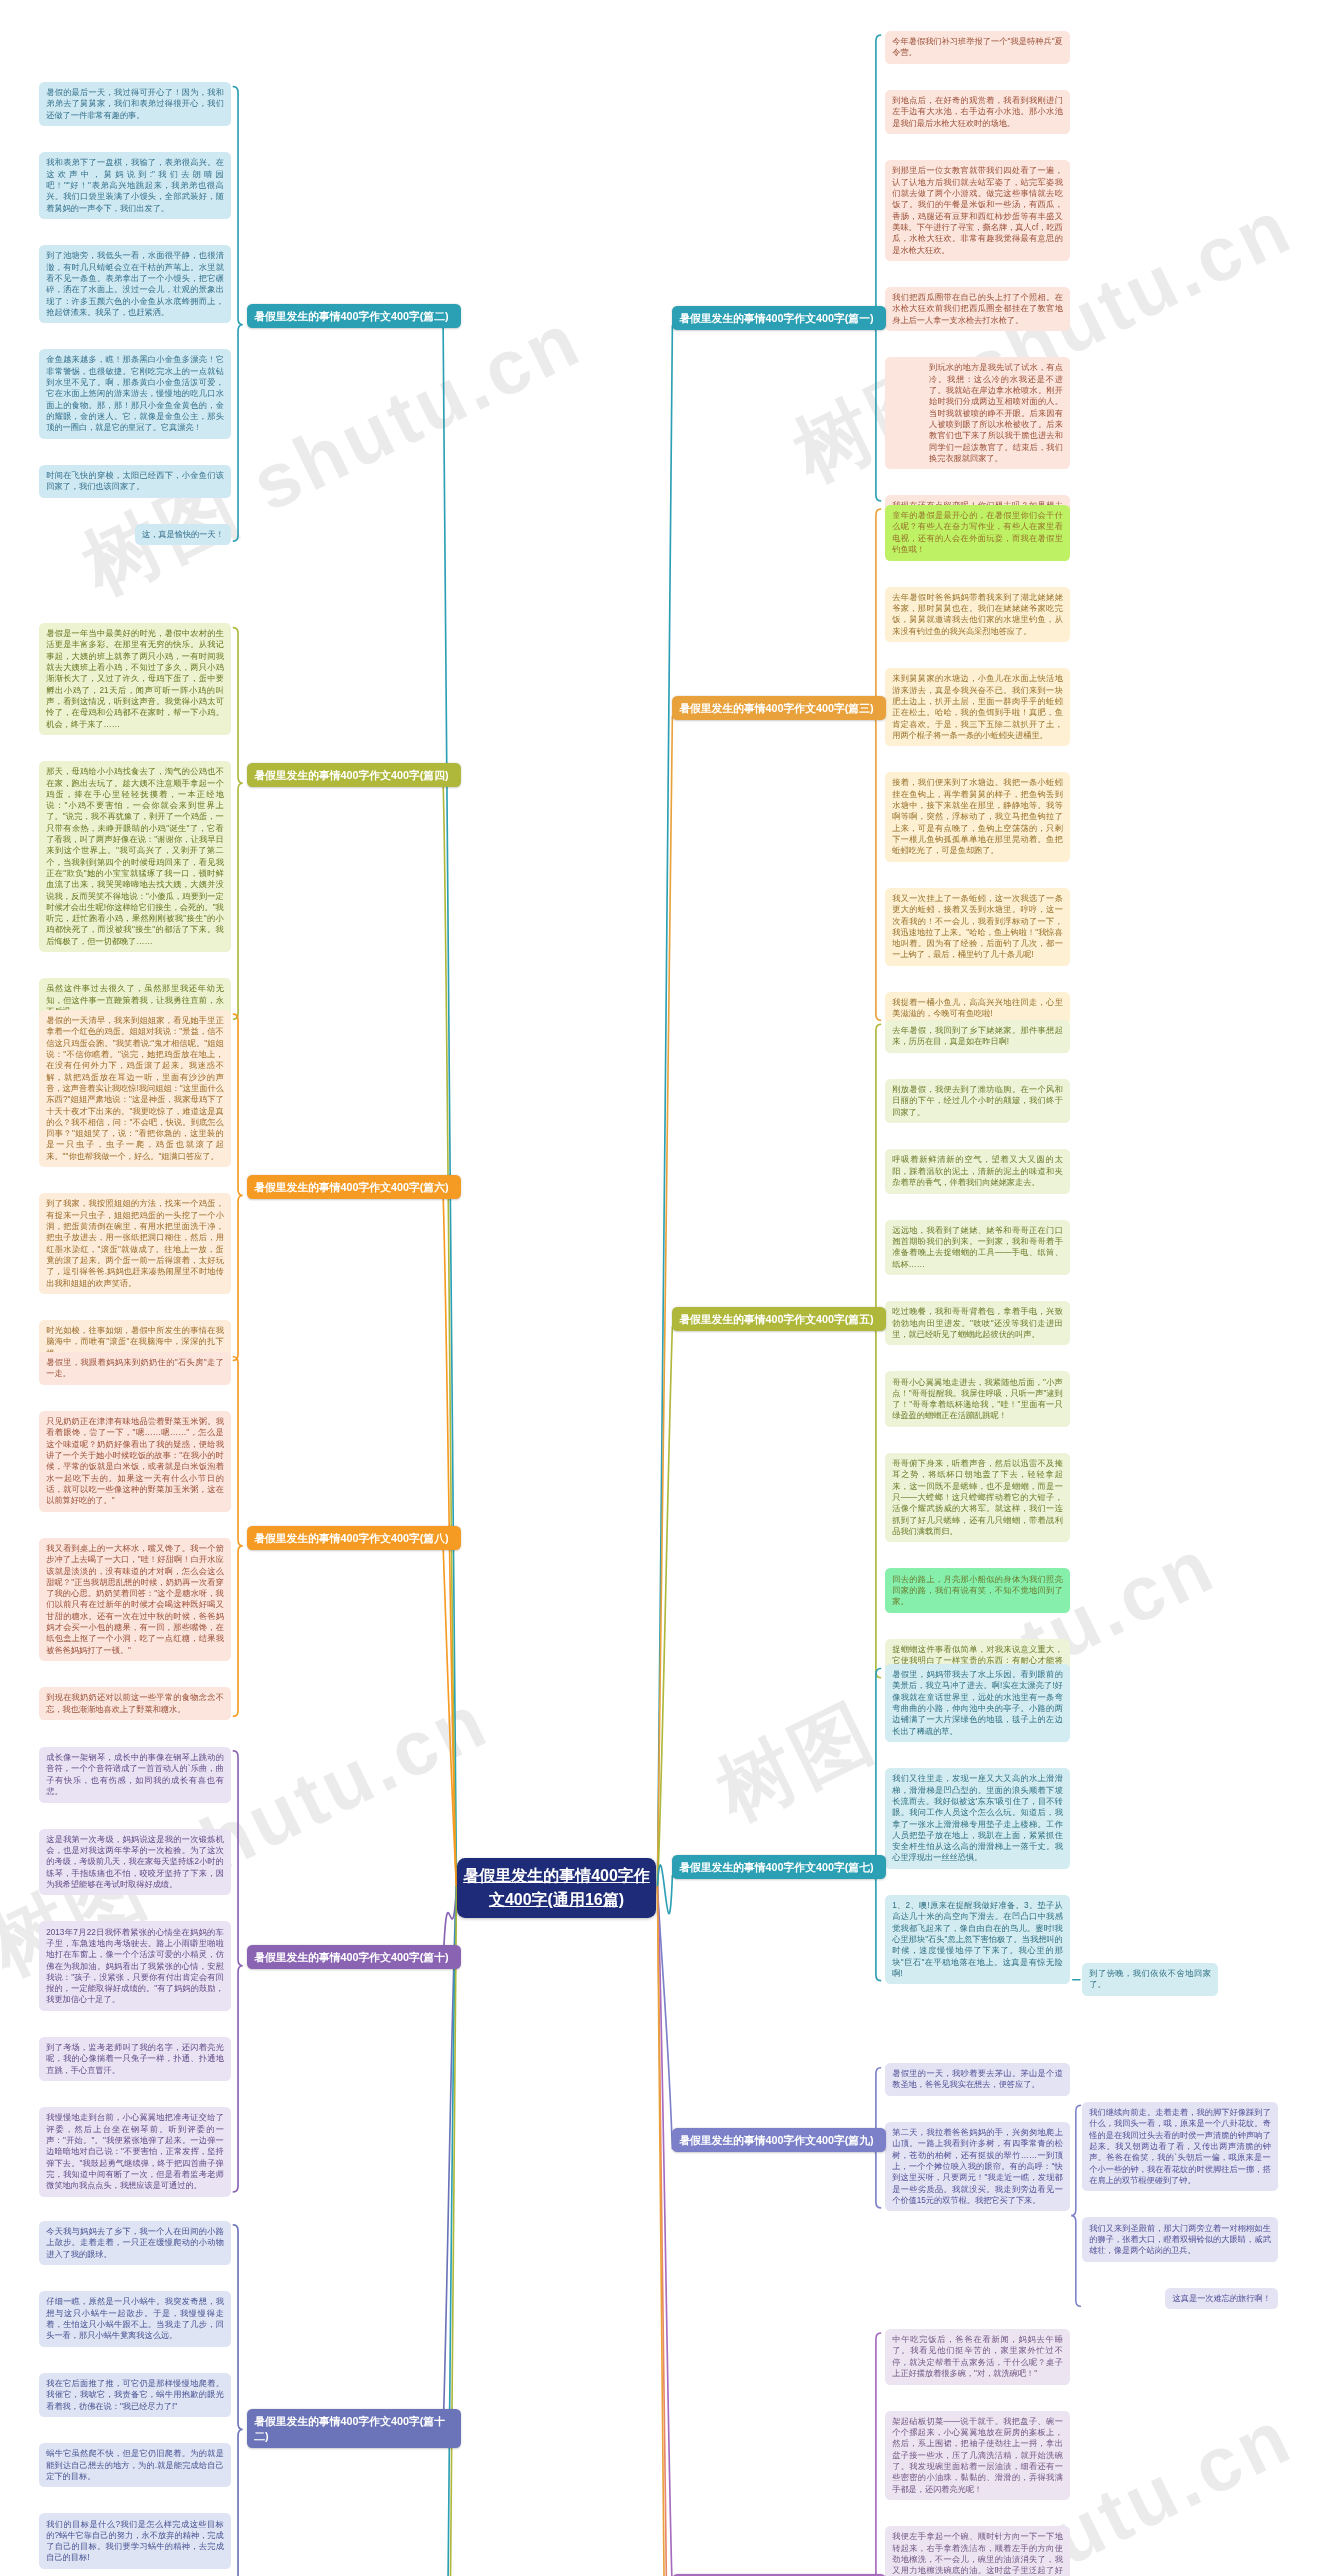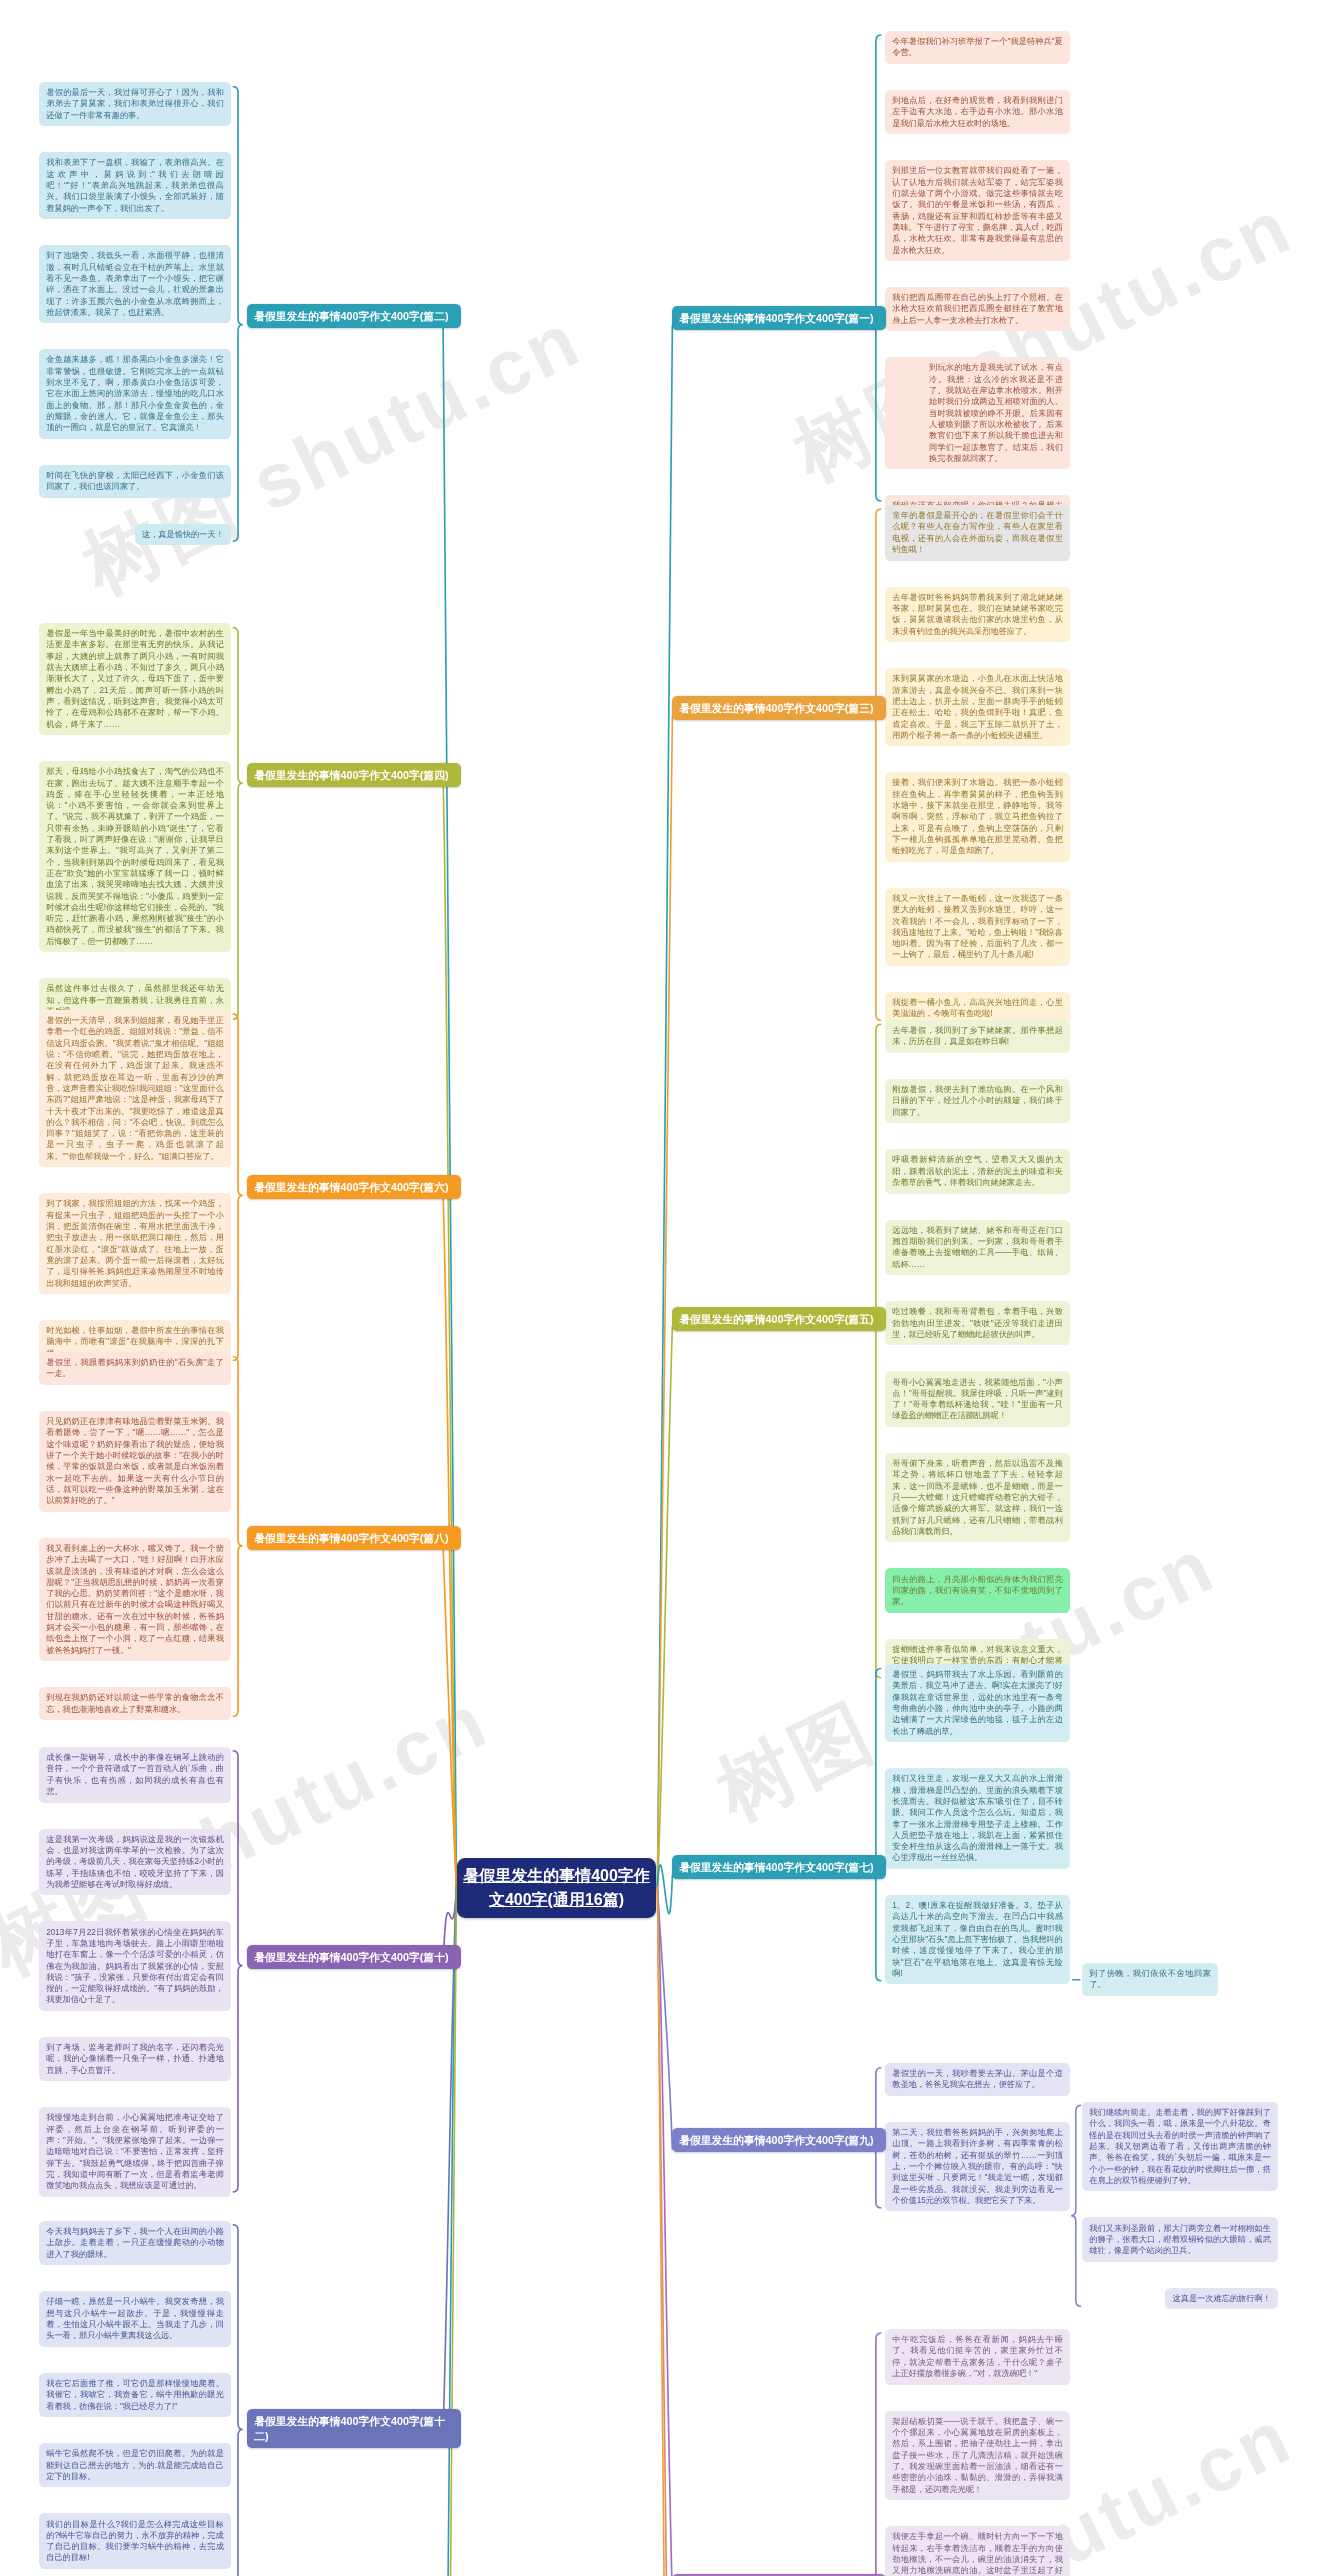--- a/index.html
+++ b/index.html
@@ -80,21 +80,21 @@
       <div class="col" style="left: 39px; top: 82px; width: 192px;">
         <div class="blk" style="background: rgb(207, 233, 242); color: rgb(51, 111, 138);">暑假的最后一天，我过得可开心了！因为，我和弟弟去了舅舅家，我们和表弟过得很开心，我们还做了一件非常有趣的事。</div>
         <div class="blk" style="background: rgb(207, 233, 242); color: rgb(51, 111, 138);">我和表弟下了一盘棋，我输了，表弟很高兴。在这欢声中，舅妈说到:"我们去朗晴园吧！""好！"表弟高兴地跳起来，我弟弟也很高兴。我们口袋里装满了小馒头，全部武装好，随着舅妈的一声令下，我们出发了。</div>
         <div class="blk" style="background: rgb(207, 233, 242); color: rgb(51, 111, 138);">到了池塘旁，我低头一看，水面很平静，也很清澈，有时几只蜻蜓会立在干枯的芦苇上。水里就看不见一条鱼。表弟拿出了一个小馒头，把它碾碎，洒在了水面上。没过一会儿，壮观的景象出现了：许多五颜六色的小金鱼从水底蜂拥而上，抢起饼渣来。我呆了，也赶紧洒。</div>
         <div class="blk" style="background: rgb(207, 233, 242); color: rgb(51, 111, 138);">金鱼越来越多，瞧！那条黑白小金鱼多漂亮！它非常警惕，也很敏捷。它刚吃完水上的一点就钻到水里不见了。啊，那条黄白小金鱼活泼可爱，它在水面上悠闲的游来游去，慢慢地的吃几口水面上的食物。那，那！那只小金鱼金黄色的，金的耀眼，金的迷人。它，就像是金鱼公主，那头顶的一圈白，就是它的皇冠了。它真漂亮！</div>
         <div class="blk" style="background: rgb(207, 233, 242); color: rgb(51, 111, 138);">时间在飞快的穿梭，太阳已经西下，小金鱼们该回家了，我们也该回家了。</div>
         <div class="blk narrow" style="background: rgb(207, 233, 242); color: rgb(51, 111, 138);">这，真是愉快的一天！</div>
       </div>
       <div class="topic" style="left: 672px; top: 696px; background: rgb(233, 162, 59);">暑假里发生的事情400字作文400字(篇三)</div>
       <div class="col" style="left: 885px; top: 505px; width: 185px;">
-        <div class="blk" style="background: #e5e5e5; color: rgb(150, 112, 42);">童年的暑假是最开心的，在暑假里你们会干什么呢？有些人在奋力写作业，有些人在家里看电视，还有的人会在外面玩耍，而我在暑假里钓鱼哦！</div>
+        <div class="blk" style="background: #bef264; color: rgb(150, 112, 42);">童年的暑假是最开心的，在暑假里你们会干什么呢？有些人在奋力写作业，有些人在家里看电视，还有的人会在外面玩耍，而我在暑假里钓鱼哦！</div>
         <div class="blk" style="background: rgb(253, 240, 211); color: rgb(150, 112, 42);">去年暑假时爸爸妈妈带着我来到了湖北姥姥姥爷家，那时舅舅也在。我们在姥姥姥爷家吃完饭，舅舅就邀请我去他们家的水塘里钓鱼，从来没有钓过鱼的我兴高采烈地答应了。</div>
         <div class="blk" style="background: rgb(253, 240, 211); color: rgb(150, 112, 42);">来到舅舅家的水塘边，小鱼儿在水面上快活地游来游去，真是令我兴奋不已。我们来到一块肥土边上，扒开土层，里面一群肉乎乎的蚯蚓正在松土。哈哈，我的鱼饵到手啦！真肥，鱼肯定喜欢。于是，我三下五除二就扒开了土，用两个棍子将一条一条的小蚯蚓夹进桶里。</div>
         <div class="blk" style="background: rgb(253, 240, 211); color: rgb(150, 112, 42);">接着，我们便来到了水塘边。我把一条小蚯蚓挂在鱼钩上，再学着舅舅的样子，把鱼钩丢到水塘中，接下来就坐在那里，静静地等。我等啊等啊，突然，浮标动了，我立马把鱼钩拉了上来，可是有点晚了，鱼钩上空荡荡的，只剩下一根儿鱼钩孤孤单单地在那里晃动着。鱼把蚯蚓吃光了，可是鱼却跑了。</div>
         <div class="blk" style="background: rgb(253, 240, 211); color: rgb(150, 112, 42);">我又一次挂上了一条蚯蚓，这一次我选了一条更大的蚯蚓，接着又丢到水塘里。哼哼，这一次看我的！不一会儿，我看到浮标动了一下，我迅速地拉了上来。"哈哈，鱼上钩啦！"我惊喜地叫着。因为有了经验，后面钓了几次，都一一上钩了，最后，桶里钓了几十条儿呢!</div>
         <div class="blk" style="background: rgb(253, 240, 211); color: rgb(150, 112, 42);">我提着一桶小鱼儿，高高兴兴地往回走，心里美滋滋的，今晚可有鱼吃啦!</div>
       </div>
       <div class="topic" style="left: 247px; top: 763px; background: rgb(175, 184, 59);">暑假里发生的事情400字作文400字(篇四)</div>
       <div class="col" style="left: 39px; top: 623px; width: 192px;">
         <div class="blk" style="background: rgb(237, 242, 209); color: rgb(103, 117, 31);">暑假是一年当中最美好的时光，暑假中农村的生活更是丰富多彩。在那里有无穷的快乐。从我记事起，大姨的班上就养了两只小鸡，一有时间我就去大姨班上看小鸡，不知过了多久，两只小鸡渐渐长大了，又过了许久，母鸡下蛋了，蛋中要孵出小鸡了，21天后，闻声可听一阵小鸡的叫声，看到这情况，听到这声音。我觉得小鸡太可怜了，在母鸡和公鸡都不在家时，帮一下小鸡。机会，终于来了……</div>
         <div class="blk" style="background: rgb(237, 242, 209); color: rgb(103, 117, 31);">那天，母鸡给小小鸡找食去了，淘气的公鸡也不在家，跑出去玩了。趁大姨不注意顺手拿起一个鸡蛋，捧在手心里轻轻抚摸着，一本正经地说："小鸡不要害怕，一会你就会来到世界上了。"说完，我不再犹豫了，剥开了一个鸡蛋，一只带有余热，未睁开眼睛的小鸡"诞生"了，它看了看我，叫了两声好像在说："谢谢你，让我早日来到这个世界上。"我可高兴了，又剥开了第二个，当我剥到第四个的时候母鸡回来了，看见我正在"欺负"她的小宝宝就猛琢了我一口，顿时鲜血流了出来，我哭哭啼啼地去找大姨，大姨并没说我，反而哭笑不得地说："小傻瓜，鸡要到一定时候才会出生呢!你这样给它们接生，会死的。"我听完，赶忙跑看小鸡，果然刚刚被我"接生"的小鸡都快死了，而没被我"接生"的都活了下来。我后悔极了，但一切都晚了……</div>

